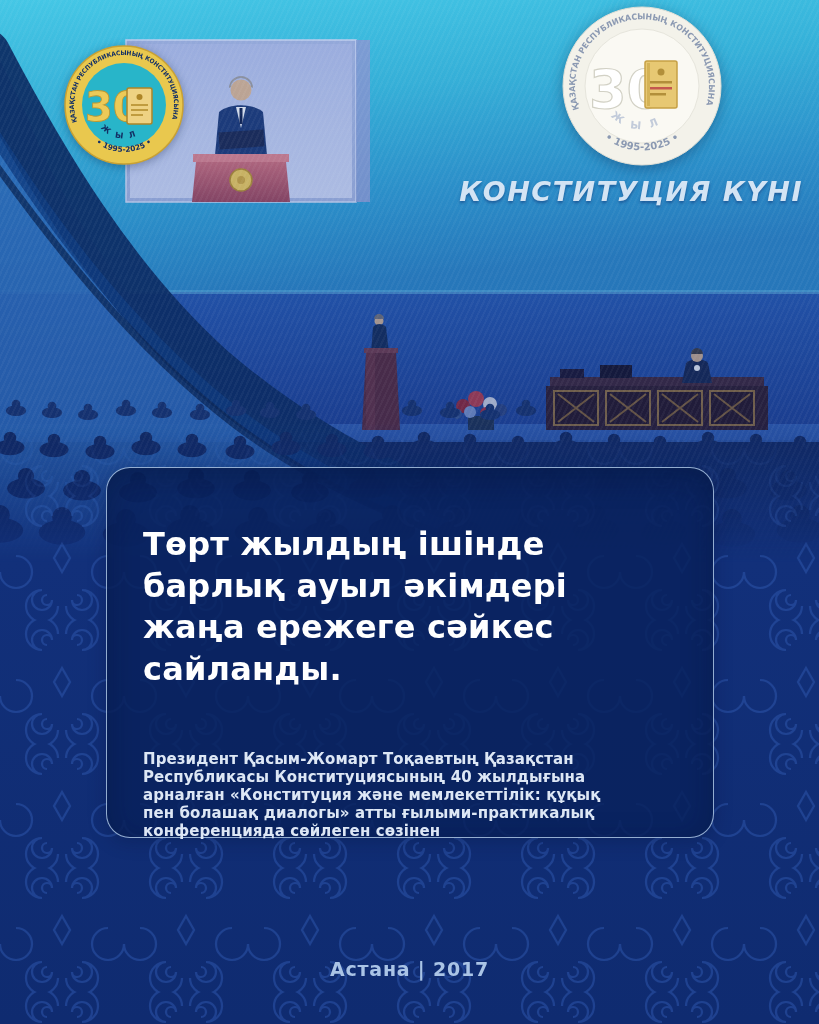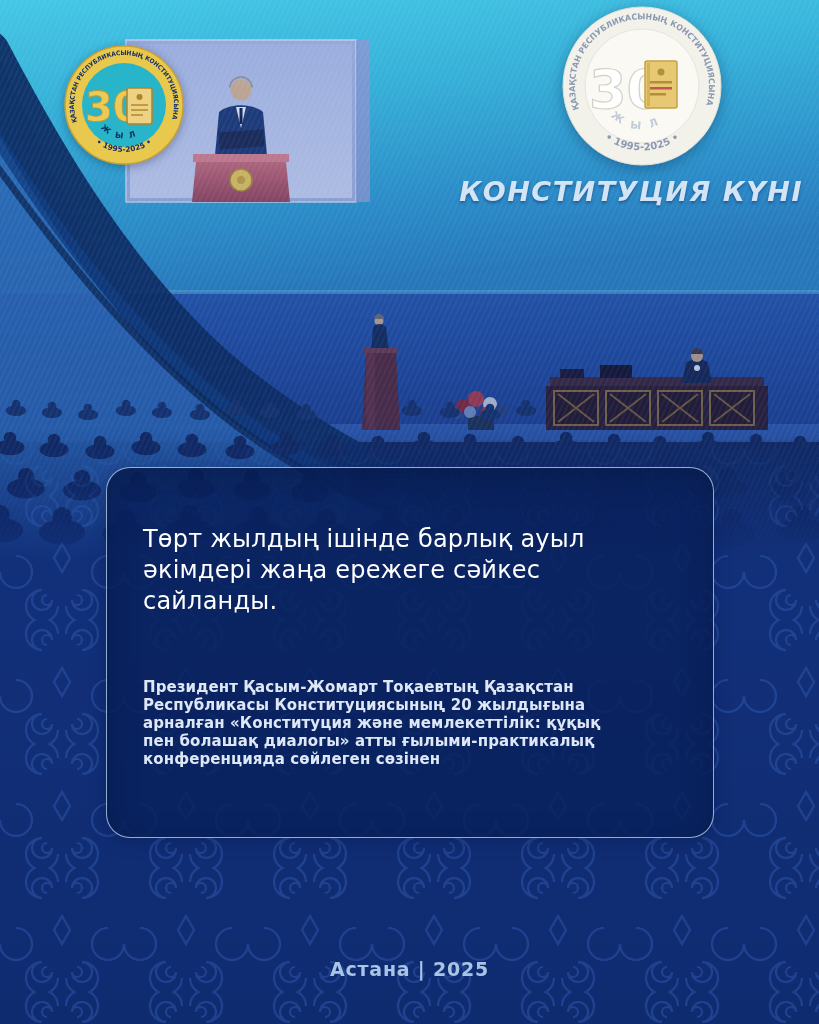--- a/index.html
+++ b/index.html
@@ -34,21 +34,21 @@
   
   .quote-card{
     position:absolute;z-index:3;left:106px;top:467px;width:608px;height:371px;
     box-sizing:border-box;border-radius:24px;
     background:rgba(9,33,92,.82);
     border:1.5px solid rgba(195,220,245,.75);
     box-shadow:0 8px 30px rgba(4,16,50,.35) inset,0 4px 18px rgba(4,16,50,.25);
     padding:56px 36px 0 36px;
   }
   .quote-text{
-    width:536px;color:#ffffff;font-size:24px;line-height:1.3;font-weight:normal;letter-spacing:.2px;
+    width:536px;color:#ffffff;font-size:32px;line-height:1.3;font-weight:bold;letter-spacing:.2px;
   }
   .attribution-text{
     margin-top:60px;width:470px;color:#dde7f5;font-size:15px;line-height:1.2;font-weight:bold;letter-spacing:.1px;
   }
   
   .footer-line{
     position:absolute;z-index:3;left:0;bottom:44px;width:819px;text-align:center;
     color:#aac4e6;font-size:19px;font-weight:bold;letter-spacing:.8px;
   }
 </style>
@@ -350,18 +350,18 @@
     </text>
     <text font-family="DejaVu Sans, sans-serif" font-size="10" font-weight="bold" fill="#8b99b2" text-anchor="middle">
       <textPath href="#yearsR" startOffset="50%">• 1995-2025 •</textPath>
     </text>
   </svg>
 
   <div class="event-title">КОНСТИТУЦИЯ КҮНІ</div>
 
   <div class="quote-card">
     <div class="quote-text">Төрт жылдың ішінде барлық ауыл әкімдері жаңа ережеге сәйкес сайланды.</div>
-    <div class="attribution-text">Президент Қасым-Жомарт Тоқаевтың Қазақстан Республикасы Конституциясының 20 жылдығына арналған «Конституция және мемлекеттілік: құқық пен болашақ диалогы» атты ғылыми-практикалық конференцияда сөйлеген сөзінен</div>
+    <div class="attribution-text">Президент Қасым-Жомарт Тоқаевтың Қазақстан Республикасы Конституциясының 40 жылдығына арналған «Конституция және мемлекеттілік: құқық пен болашақ диалогы» атты ғылыми-практикалық конференцияда сөйлеген сөзінен</div>
   </div>
 
-  <div class="footer-line">Астана | 2025</div>
+  <div class="footer-line">Астана | 2017</div>
 
 </div>
 
 </body></html>

